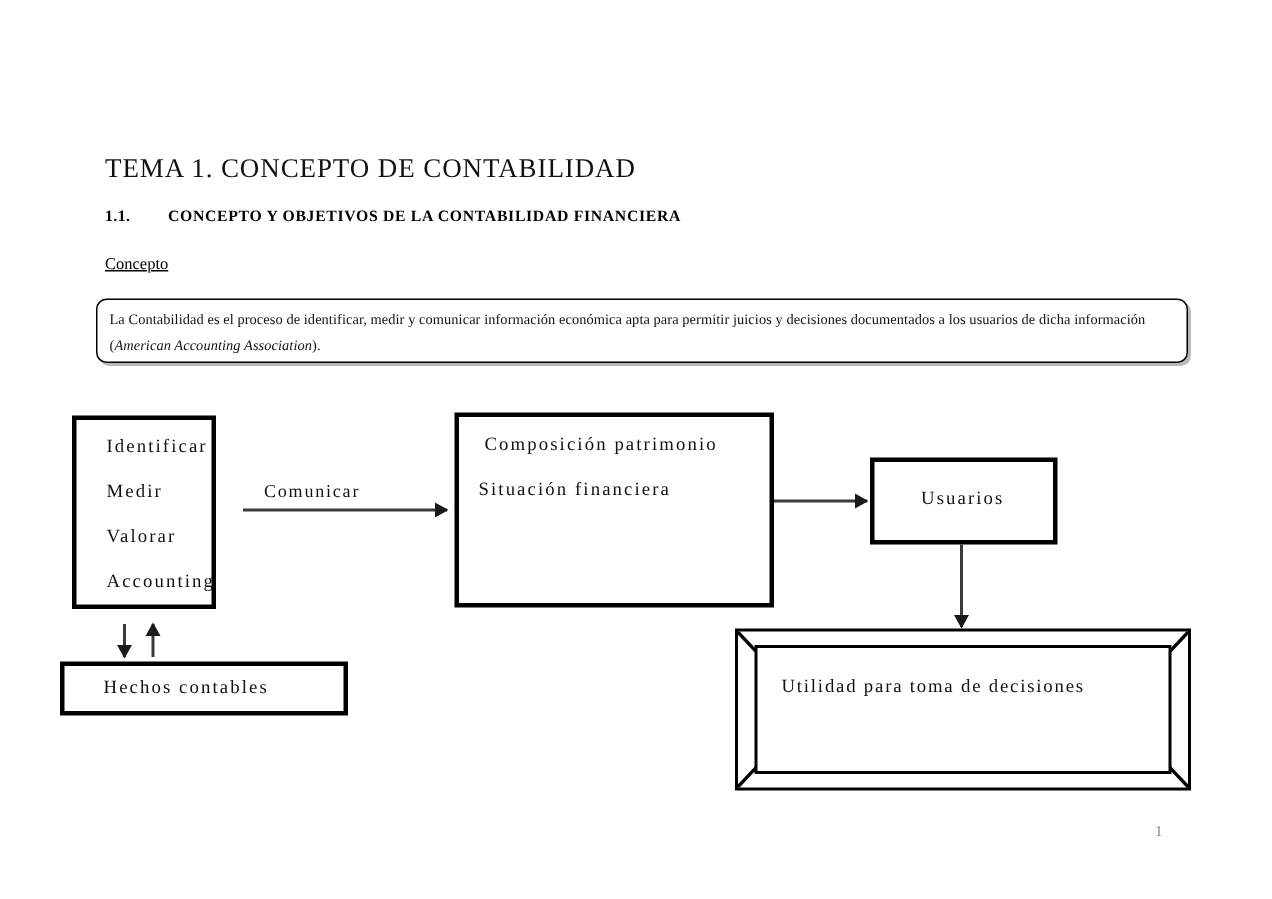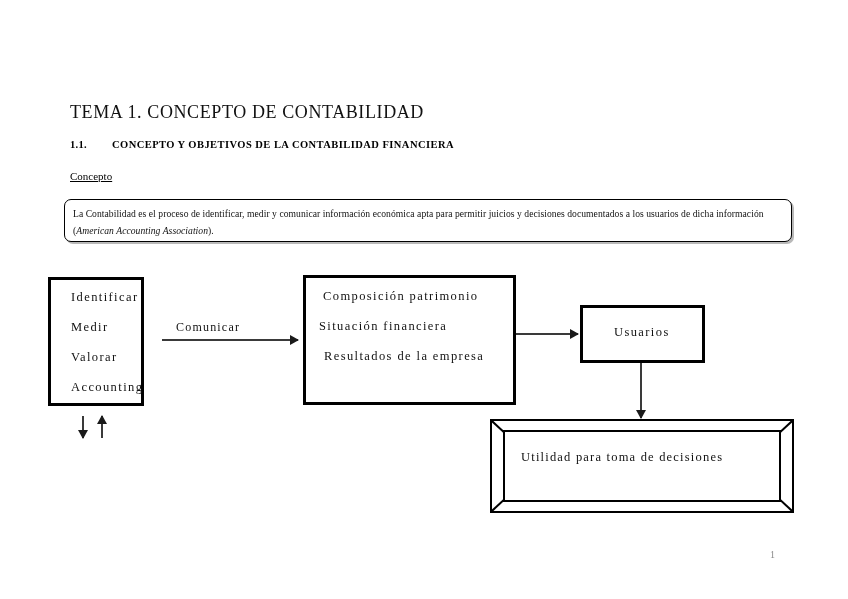--- a/index.html
+++ b/index.html
@@ -115,21 +115,21 @@
 
   #box-facts { left: 40px; top: 441px; width: 192px; height: 36px; }
   #box-facts .fc-line { left: 26px; top: 7px; }
 
   
   #box-utility {
     position: absolute;
     left: 490px;
     top: 419px;
     width: 304px;
-    height: 94px;
+    height: 108px;
   }
   #box-utility .bevel-outer {
     position: absolute;
     left: 0; top: 0;
     width: 100%; height: 100%;
     border: 2.5px solid #000;
     box-sizing: border-box;
     background: #fff;
   }
   #box-utility .bevel-inner {
@@ -244,34 +244,36 @@
     <span class="fc-line" id="act-2">Valorar</span>
     <span class="fc-line" id="act-3">Accounting</span>
   </div>
 
   <div class="connector-label" id="label-comunicar">Comunicar</div>
   <div class="h-arrow" id="arrow-comunicar"></div>
 
   <div class="fc-box" id="box-info">
     <span class="fc-line" id="inf-0">Composición patrimonio</span>
     <span class="fc-line" id="inf-1">Situación financiera</span>
-    <span class="fc-line" id="inf-2">Resultados de la empresa</span>
   </div>
 
   <div class="h-arrow" id="arrow-users"></div>
 
   <div class="fc-box" id="box-users">
     <span class="fc-line">Usuarios</span>
   </div>
 
   <div class="v-arrow down" id="arrow-users-down"></div>
 
   <div class="v-arrow down" id="arrow-facts-down"></div>
   <div class="v-arrow up" id="arrow-facts-up"></div>
 
+  <div class="fc-box" id="box-facts">
+    <span class="fc-line">Hechos contables</span>
+  </div>
 
   <div id="box-utility">
     <div class="bevel-outer"></div>
     <div class="bevel-inner"></div>
     <svg class="bevel-corners" viewBox="0 0 304 85" preserveAspectRatio="none">
       <line x1="2" y1="2" x2="14" y2="12" stroke="#000" stroke-width="2"></line>
       <line x1="302" y1="2" x2="290" y2="12" stroke="#000" stroke-width="2"></line>
       <line x1="2" y1="83" x2="14" y2="73" stroke="#000" stroke-width="2"></line>
       <line x1="302" y1="83" x2="290" y2="73" stroke="#000" stroke-width="2"></line>
     </svg>

